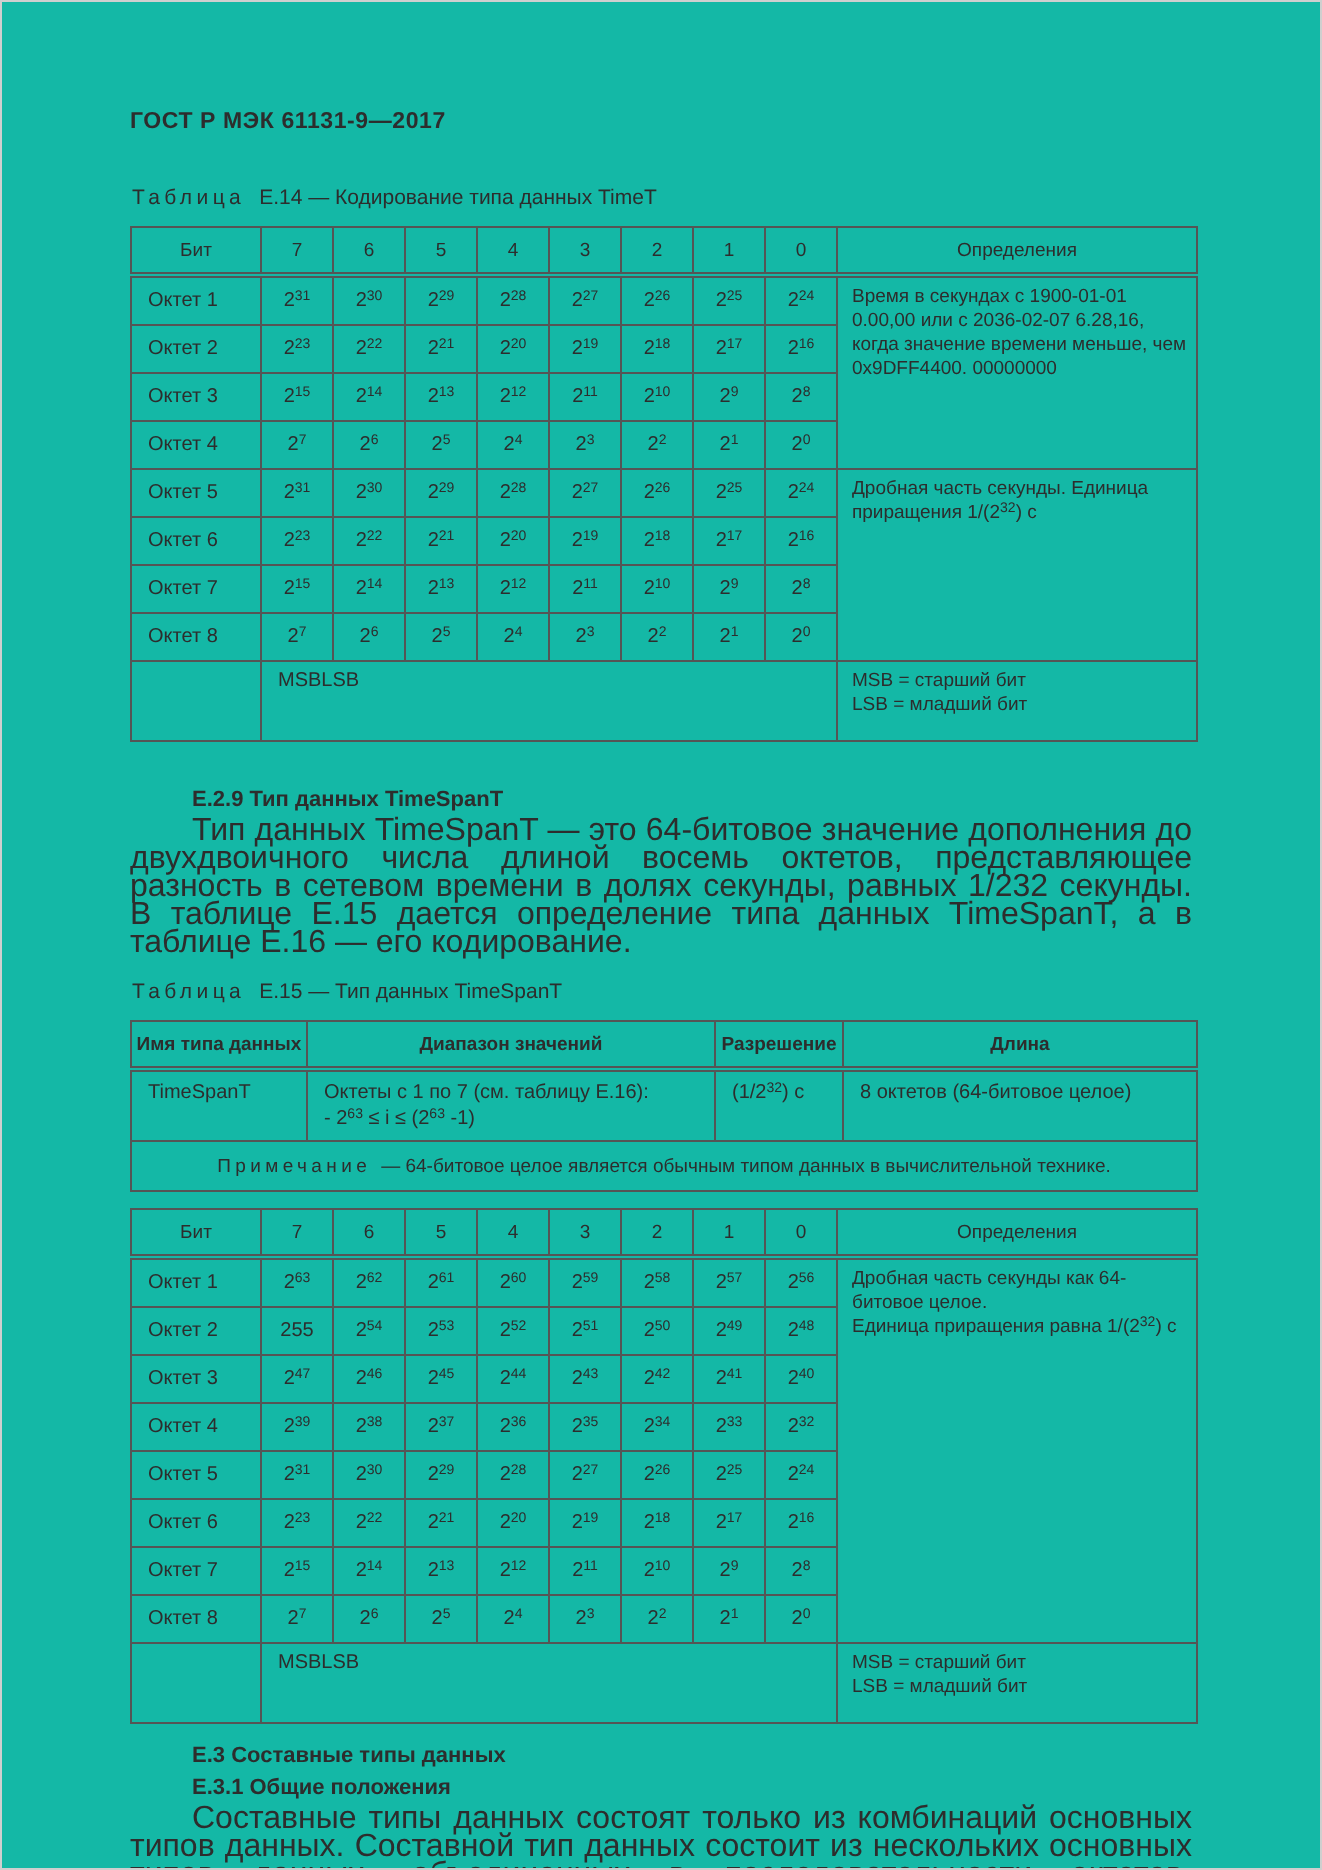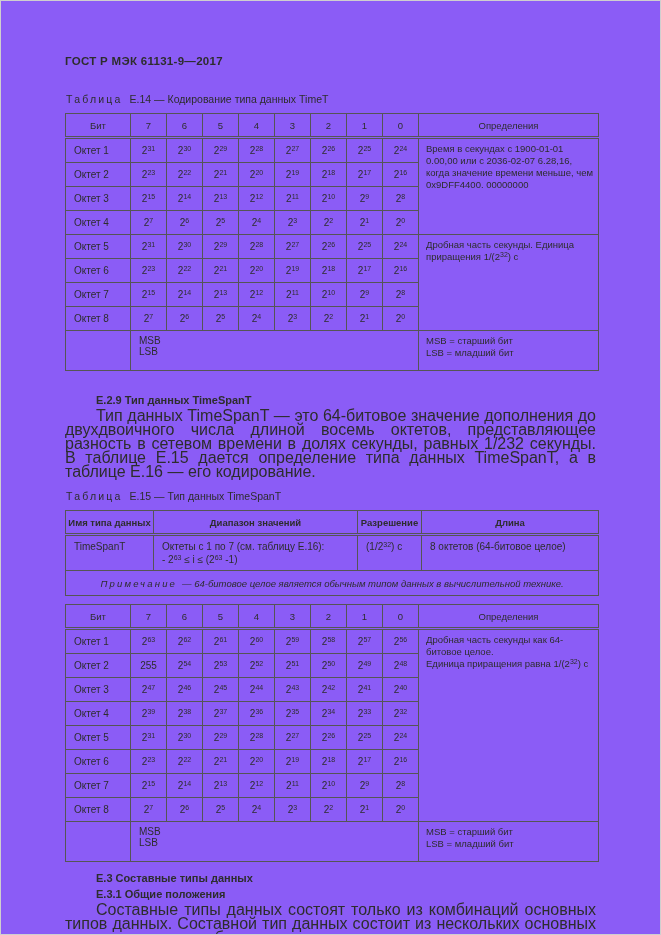--- a/index.html
+++ b/index.html
@@ -1,18 +1,18 @@
 <!DOCTYPE html>
 <html lang="ru"><head>
 <meta charset="utf-8">
 <style>
   html,body { margin:0; padding:0; background:#ffffff; }
   .page {
     position:relative; width:661px; height:935px; box-sizing:border-box;
-    background:#8b5cf6; border:1px solid #cfcfcf; overflow:hidden;
+    background:#14b8a6; border:1px solid #cfcfcf; overflow:hidden;
     font-family:"Liberation Sans","DejaVu Sans",sans-serif; color:#2d2d2d;
   }
   .content { padding:0 64px; }
   .doc-header { margin-top:54px; font-size:11.5px; font-weight:bold; letter-spacing:.3px; }
   .caption { margin:1px; margin-top:26px; font-size:10.5px; }
   .caption .lsp { letter-spacing:2.2px; margin-right:7px; }
   .cap15 { margin-top:11px; }
   .cap16 { margin-top:13px; }
   sup { font-size:7px; line-height:0; position:relative; top:-.45em; vertical-align:baseline; }
 
@@ -23,30 +23,30 @@
   table.bit-table col.c-bit { width:36px; }
   table.bit-table col.c-def { width:180px; }
   table.bit-table th, table.bit-table td { border:1px solid #555; }
   table.bit-table { border:1.5px solid #4a4a4a; }
   table.bit-table thead th { font-weight:normal; font-size:9.5px; height:20px; border-bottom:3px double #555; padding:1px 2px; }
   table.bit-table td.lbl { text-align:left; padding:1px 2px 1px 8px; height:21px; }
   table.bit-table td.bit { text-align:center; padding:0; }
   table.bit-table td.def { font-size:9.5px; line-height:12px; vertical-align:top; text-align:left; padding:4px 5px 3px 7px; }
   table.bit-table td.def div { margin:0; }
   table.bit-table tr.msb-row td { height:32px; vertical-align:top; }
-  .msbwrap { display:flex; justify-content:flex-start; padding:3px 7px 0 7px; font-size:10px;flex-direction:column; }
+  .msbwrap { display:flex; justify-content:flex-start; padding:3px 7px 0 7px; font-size:10px; }
   [data-bit-table="table_e16"] td.lbl, [data-bit-table="table_e16"] td.bit { height:20px; }
 
   
   table.t15 { border-collapse:collapse; table-layout:fixed; width:533px; margin-top:8px; font-size:10px; color:#2d2d2d; border:1.5px solid #4a4a4a; }
   table.t15 col.c1{width:88px;} table.t15 col.c2{width:204px;} table.t15 col.c3{width:64px;} table.t15 col.c4{width:177px;}
   table.t15 th, table.t15 td { border:1px solid #555; }
   table.t15 thead th { font-weight:bold; font-size:9.5px; height:20px; border-bottom:3px double #555; padding:1px 2px; }
   table.t15 tbody td { vertical-align:top; padding:4px 5px 4px 8px; line-height:13px; height:26px; }
-  table.t15 tr.note-row td { text-align:center; font-size:9.5px; height:18px; padding:3px 4px; vertical-align:middle;font-style:italic; }
+  table.t15 tr.note-row td { text-align:center; font-size:9.5px; height:18px; padding:3px 4px; vertical-align:middle; }
   table.t15 .lsp { letter-spacing:2.2px; margin-right:5px; }
 
   .subhead { margin:0; margin-top:10px; margin-left:31px; font-size:11px; font-weight:bold; }
   .subhead.mt9 { margin-top:23px; }
   .subhead.mt4 { margin-top:4px; }
   .para { margin:0; margin-top:3px; font-size:16px; line-height:14px; text-align:justify; text-indent:31px; }
 </style>
 </head>
 <body>
 

